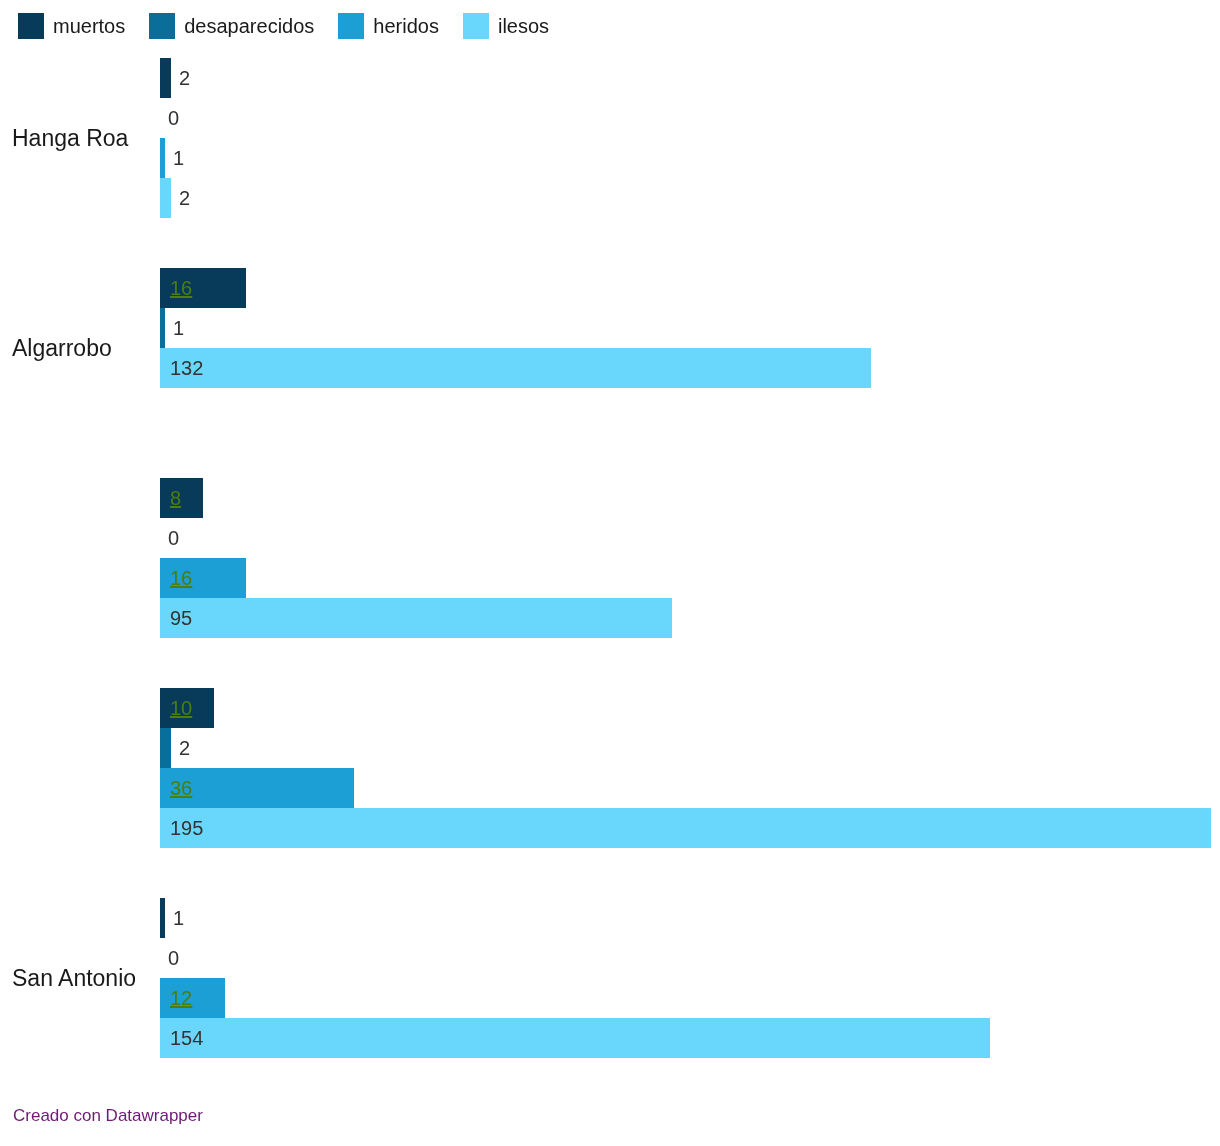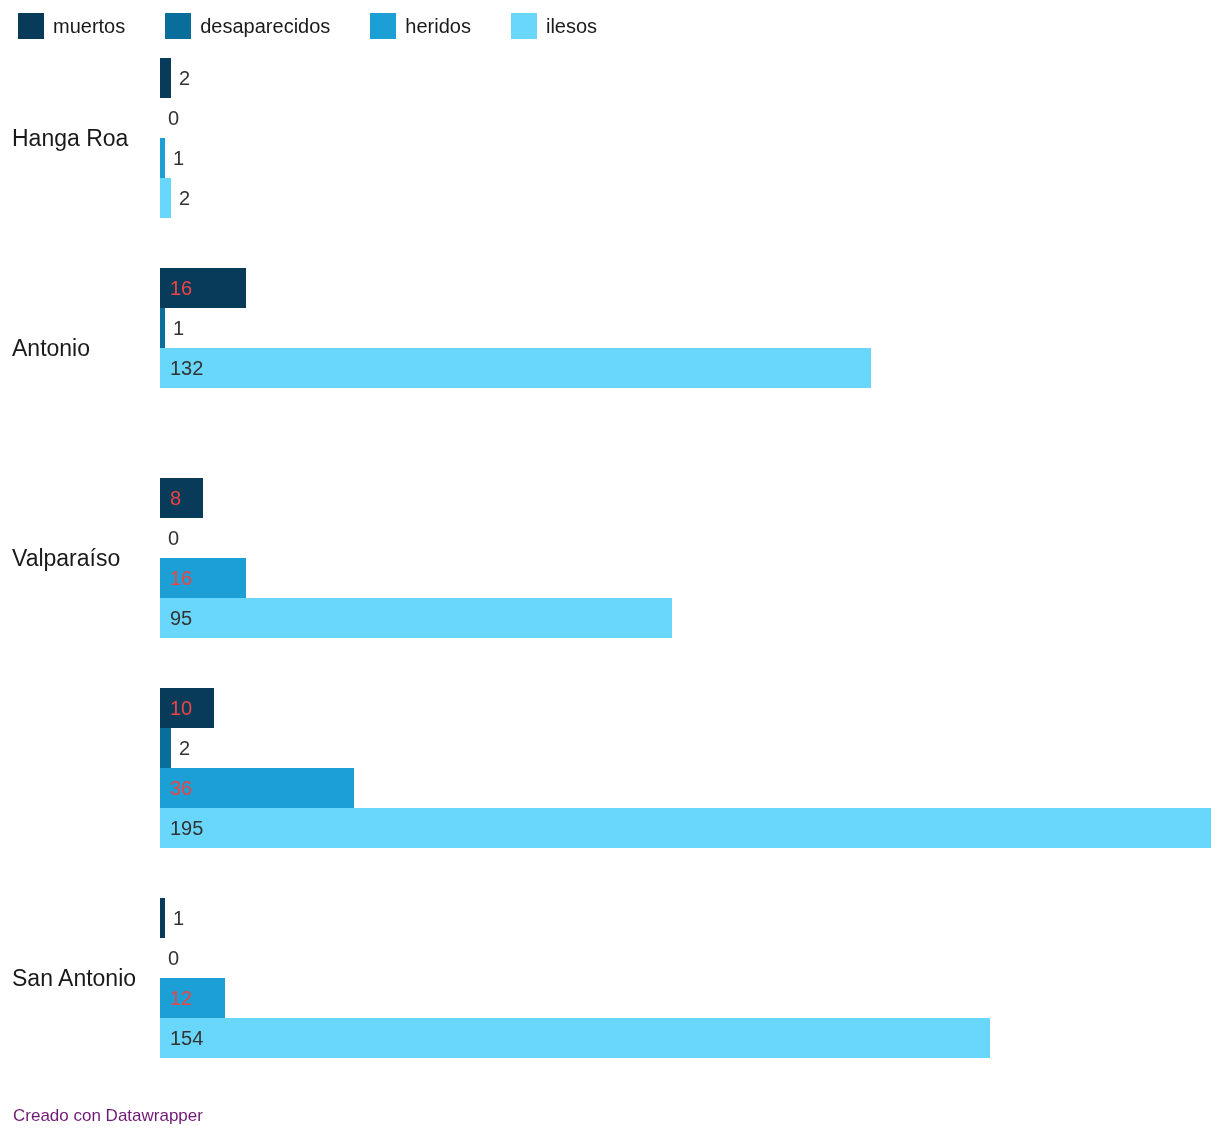--- a/index.html
+++ b/index.html
@@ -16,21 +16,21 @@
     position: relative;
   }
 
   
   #legend {
     position: absolute;
     left: 18px;
     top: 13px;
     display: flex;
     align-items: center;
-    gap: 16px;
+    gap: 0px;
   }
   .legend-item {
     display: flex;
     align-items: center;
     margin-right: 24px;
   }
   .legend-swatch {
     width: 26px;
     height: 26px;
     flex: 0 0 26px;
@@ -88,21 +88,22 @@
   .bar-value {
     position: absolute;
     top: 0;
     height: 40px;
     line-height: 40px;
     font-size: 20px;
     white-space: nowrap;
   }
   .bar-value.inside {
     left: 10px;
-    color: #ef4444;
+    color: #4d7c0f;
+    text-decoration: underline;
   }
   .bar-value.inside-dark {
     left: 10px;
     color: #333333;
   }
   .bar-value.outside {
     color: #333333;
   }
 
   
@@ -151,38 +152,37 @@
           <div class="bar" style="width: 5px; background: rgb(28, 159, 212);"></div>
           <span class="bar-value outside" style="left: 13px;">1</span>
         </div>
         <div class="bar-row">
           <div class="bar" style="width: 11px; background: rgb(105, 214, 251);"></div>
           <span class="bar-value outside" style="left: 19px;">2</span>
         </div>
       </div>
     </div>
     <div class="group">
-      <div class="group-label">Antonio</div>
+      <div class="group-label">Algarrobo</div>
       <div class="bars">
         <div class="bar-row">
           <div class="bar" style="width: 86px; background: rgb(7, 59, 89);"></div>
           <span class="bar-value inside">16</span>
         </div>
         <div class="bar-row">
           <div class="bar" style="width: 5px; background: rgb(10, 110, 155);"></div>
           <span class="bar-value outside" style="left: 13px;">1</span>
         </div>
         <div class="bar-row">
           <div class="bar" style="width: 711px; background: rgb(105, 214, 251);"></div>
           <span class="bar-value inside-dark">132</span>
         </div>
       </div>
     </div>
     <div class="group">
-      <div class="group-label">Valparaíso</div>
       <div class="bars">
         <div class="bar-row">
           <div class="bar" style="width: 43px; background: rgb(7, 59, 89);"></div>
           <span class="bar-value inside">8</span>
         </div>
         <div class="bar-row">
           <span class="bar-value outside" style="left: 8px;">0</span>
         </div>
         <div class="bar-row">
           <div class="bar" style="width: 86px; background: rgb(28, 159, 212);"></div>

